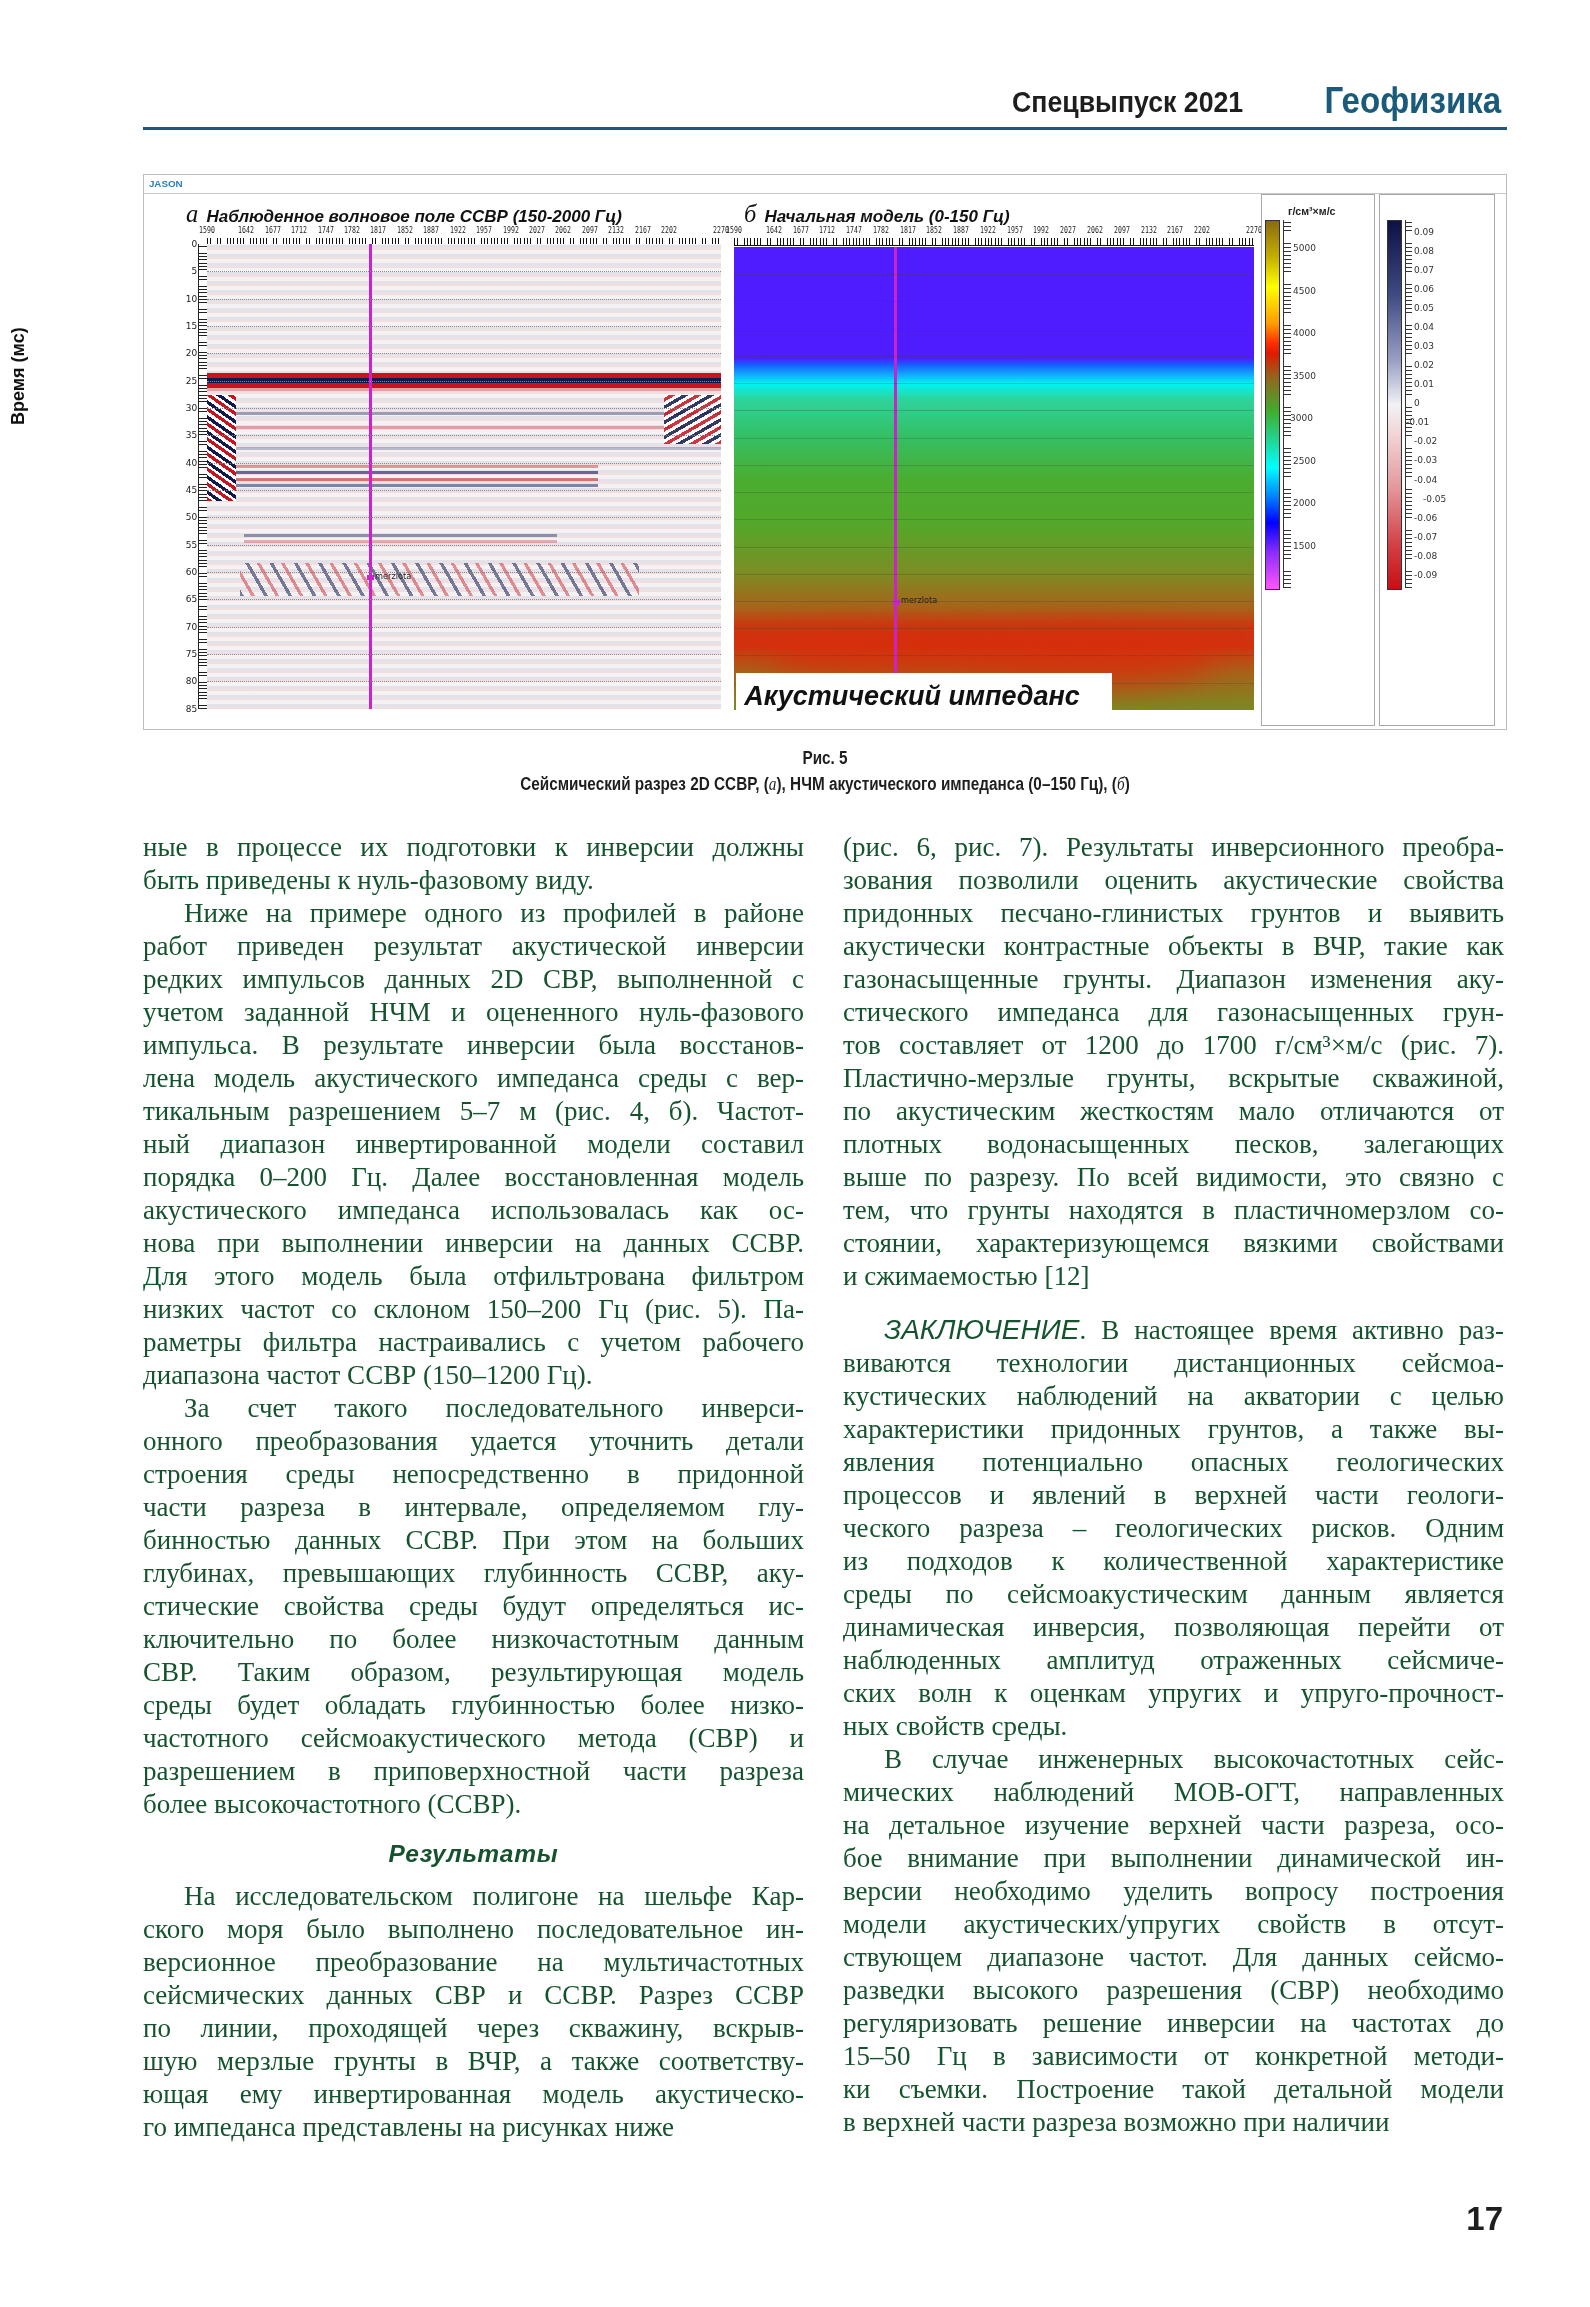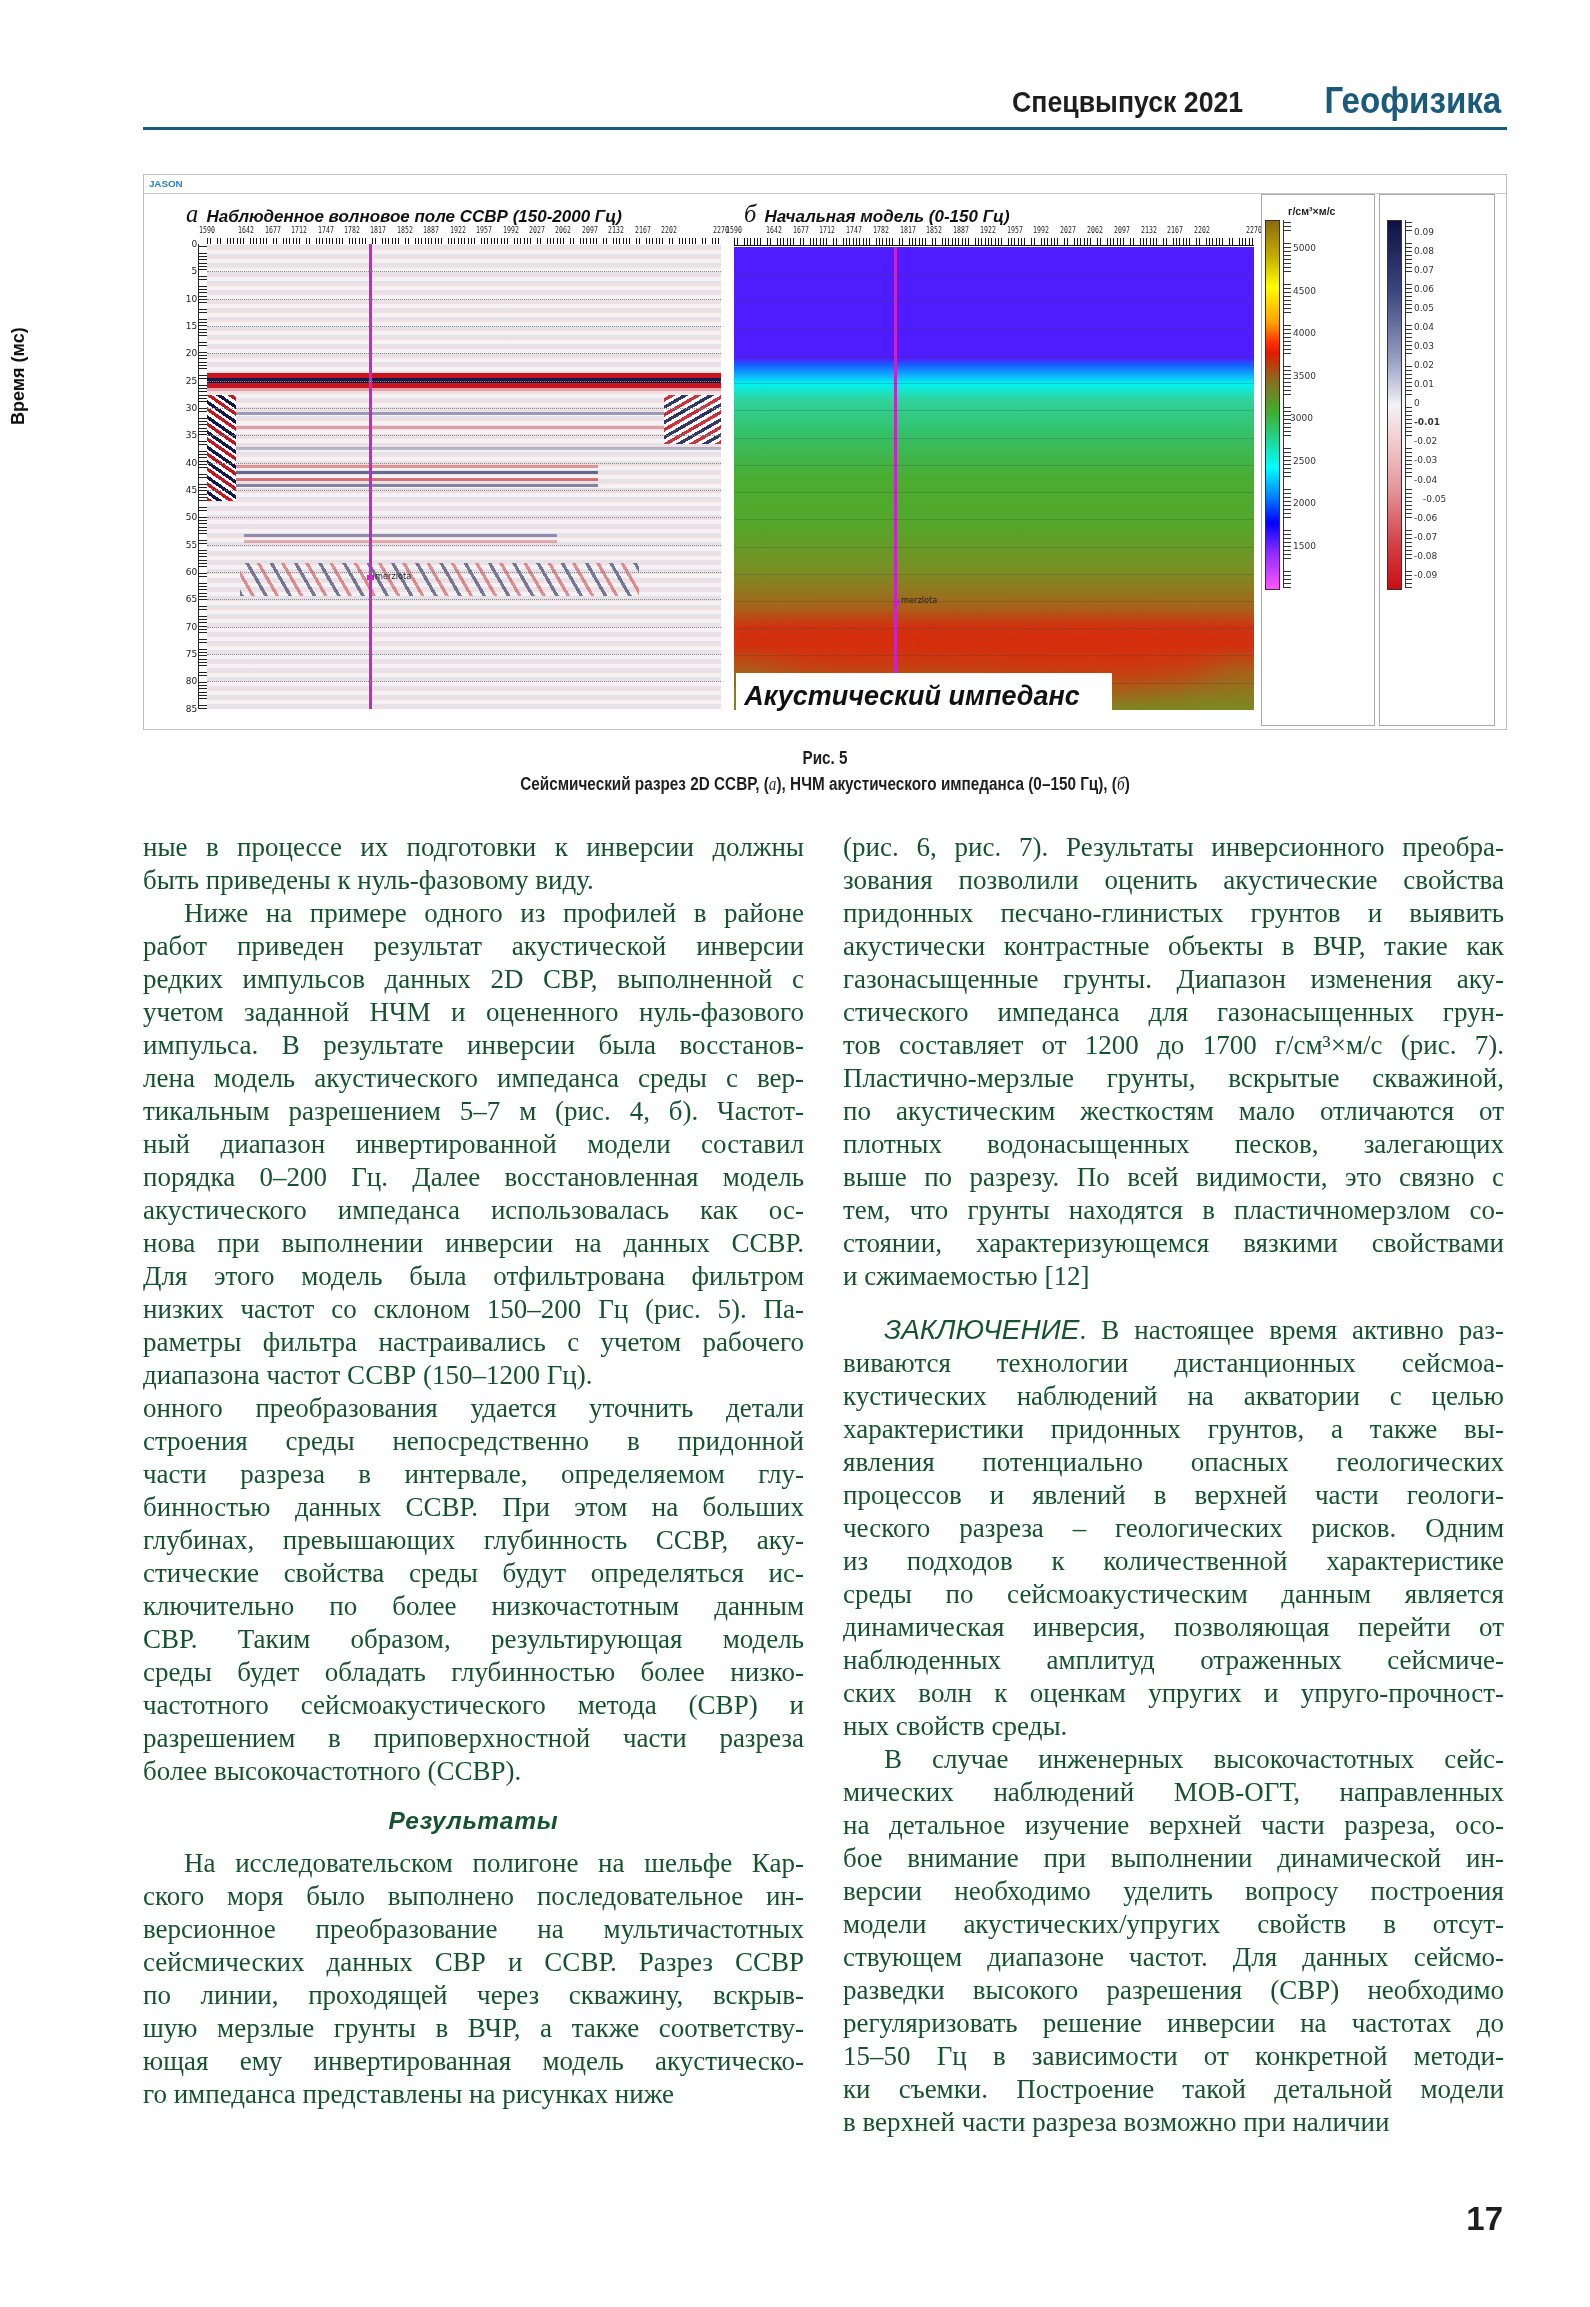--- a/index.html
+++ b/index.html
@@ -264,21 +264,21 @@
 <span class="cb-label" style="left: 34px; top: 37px;">0.09</span>
     <span class="cb-label" style="left: 34px; top: 56px;">0.08</span>
     <span class="cb-label" style="left: 34px; top: 75px;">0.07</span>
     <span class="cb-label" style="left: 34px; top: 94px;">0.06</span>
     <span class="cb-label" style="left: 34px; top: 113px;">0.05</span>
     <span class="cb-label" style="left: 34px; top: 132px;">0.04</span>
     <span class="cb-label" style="left: 34px; top: 151px;">0.03</span>
     <span class="cb-label" style="left: 34px; top: 170px;">0.02</span>
     <span class="cb-label" style="left: 34px; top: 189px;">0.01</span>
     <span class="cb-label" style="left: 34px; top: 208px;">0</span>
-    <span class="cb-label" style="left: 34px; top: 227px; font-weight: bold;">-0.01</span>
+    <span class="cb-label" style="left: 26px; top: 227px;">-0.01</span>
     <span class="cb-label" style="left: 34px; top: 246px;">-0.02</span>
     <span class="cb-label" style="left: 34px; top: 265px;">-0.03</span>
     <span class="cb-label" style="left: 34px; top: 285px;">-0.04</span>
     <span class="cb-label" style="left: 18px; top: 304px; margin-left: 25px;">-0.05</span>
     <span class="cb-label" style="left: 34px; top: 323px;">-0.06</span>
     <span class="cb-label" style="left: 34px; top: 342px;">-0.07</span>
     <span class="cb-label" style="left: 34px; top: 361px;">-0.08</span>
     <span class="cb-label" style="left: 34px; top: 380px;">-0.09</span>
   </div>
 
@@ -303,20 +303,21 @@
       <span class="line">ный диапазон инвертированной модели составил</span>
       <span class="line">порядка 0–200 Гц. Далее восстановленная модель</span>
       <span class="line">акустического импеданса использовалась как ос-</span>
       <span class="line">нова при выполнении инверсии на данных ССВР.</span>
       <span class="line">Для этого модель была отфильтрована фильтром</span>
       <span class="line">низких частот со склоном 150–200 Гц (рис. 5). Па-</span>
       <span class="line">раметры фильтра настраивались с учетом рабочего</span>
       <span class="line last">диапазона частот ССВР (150–1200 Гц).</span>
     </p>
   <p id="lp3" class="indent" style="text-indent: 0px;">
+      <span class="line" style="text-indent: 41px;">За счет такого последовательного инверси-</span>
       <span class="line">онного преобразования удается уточнить детали</span>
       <span class="line">строения среды непосредственно в придонной</span>
       <span class="line">части разреза в интервале, определяемом глу-</span>
       <span class="line">бинностью данных ССВР. При этом на больших</span>
       <span class="line">глубинах, превышающих глубинность ССВР, аку-</span>
       <span class="line">стические свойства среды будут определяться ис-</span>
       <span class="line">ключительно по более низкочастотным данным</span>
       <span class="line">СВР. Таким образом, результирующая модель</span>
       <span class="line">среды будет обладать глубинностью более низко-</span>
       <span class="line">частотного сейсмоакустического метода (СВР) и</span>

